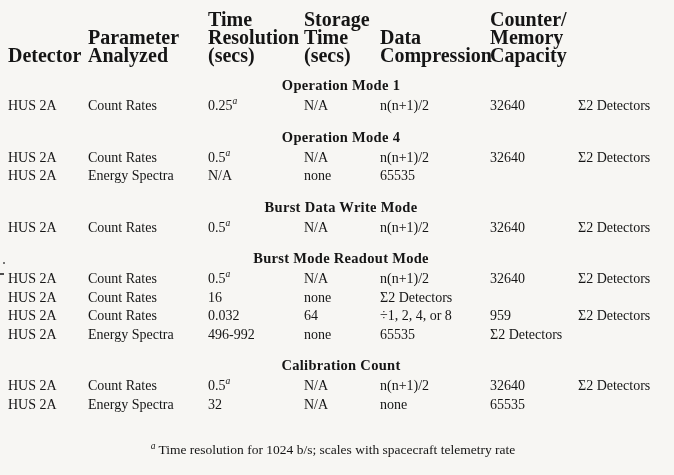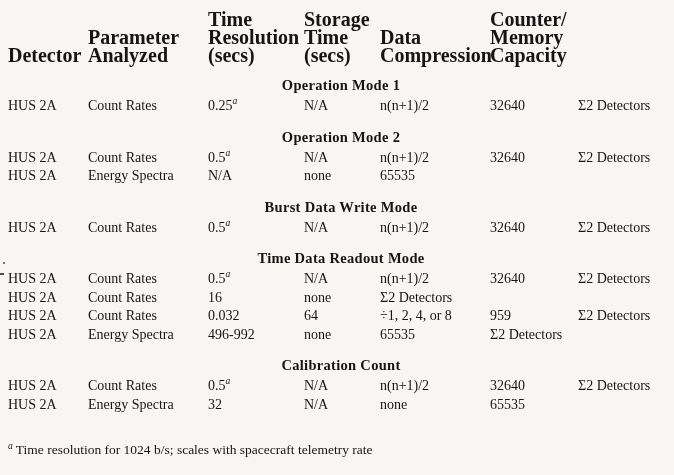--- a/index.html
+++ b/index.html
@@ -43,20 +43,21 @@
   sup.fn {
     font-style: italic;
     font-size: 9.5px;
     line-height: 0;
     vertical-align: super;
   }
   .footnote {
     margin: 27px 16px 0 8px;
     font-size: 13.5px;
     line-height: 18px;
+    text-align: center;
   }
   .footnote sup.fn { margin-right: 3px; }
   .artifact { position: absolute; background: #4d4d4d; }
   .artifact.dot  { left: 3px; top: 262px; width: 2px; height: 2px; border-radius: 50%; }
   .artifact.dash { left: 0;   top: 273px; width: 4px; height: 2px; }
 </style>
 </head>
 <body>
 
 <div class="page">
@@ -86,21 +87,21 @@
         <div class="cell">Count Rates</div>
         <div class="cell"><span>0.25</span><sup class="fn">a</sup></div>
         <div class="cell">N/A</div>
         <div class="cell">n(n+1)/2</div>
         <div class="cell">32640</div>
         <div class="cell">Σ2 Detectors</div>
       </div>
     </div>
 
     <div class="section">
-      <div class="section-title">Operation Mode 2</div>
+      <div class="section-title">Operation Mode 4</div>
       <div class="grid-row row">
         <div class="cell">HUS 2A</div>
         <div class="cell">Count Rates</div>
         <div class="cell"><span>0.5</span><sup class="fn">a</sup></div>
         <div class="cell">N/A</div>
         <div class="cell">n(n+1)/2</div>
         <div class="cell">32640</div>
         <div class="cell">Σ2 Detectors</div>
       </div>
       <div class="grid-row row">
@@ -120,21 +121,21 @@
         <div class="cell">Count Rates</div>
         <div class="cell"><span>0.5</span><sup class="fn">a</sup></div>
         <div class="cell">N/A</div>
         <div class="cell">n(n+1)/2</div>
         <div class="cell">32640</div>
         <div class="cell">Σ2 Detectors</div>
       </div>
     </div>
 
     <div class="section">
-      <div class="section-title">Time Data Readout Mode</div>
+      <div class="section-title">Burst Mode Readout Mode</div>
       <div class="grid-row row">
         <div class="cell">HUS 2A</div>
         <div class="cell">Count Rates</div>
         <div class="cell"><span>0.5</span><sup class="fn">a</sup></div>
         <div class="cell">N/A</div>
         <div class="cell">n(n+1)/2</div>
         <div class="cell">32640</div>
         <div class="cell">Σ2 Detectors</div>
       </div>
       <div class="grid-row row">

